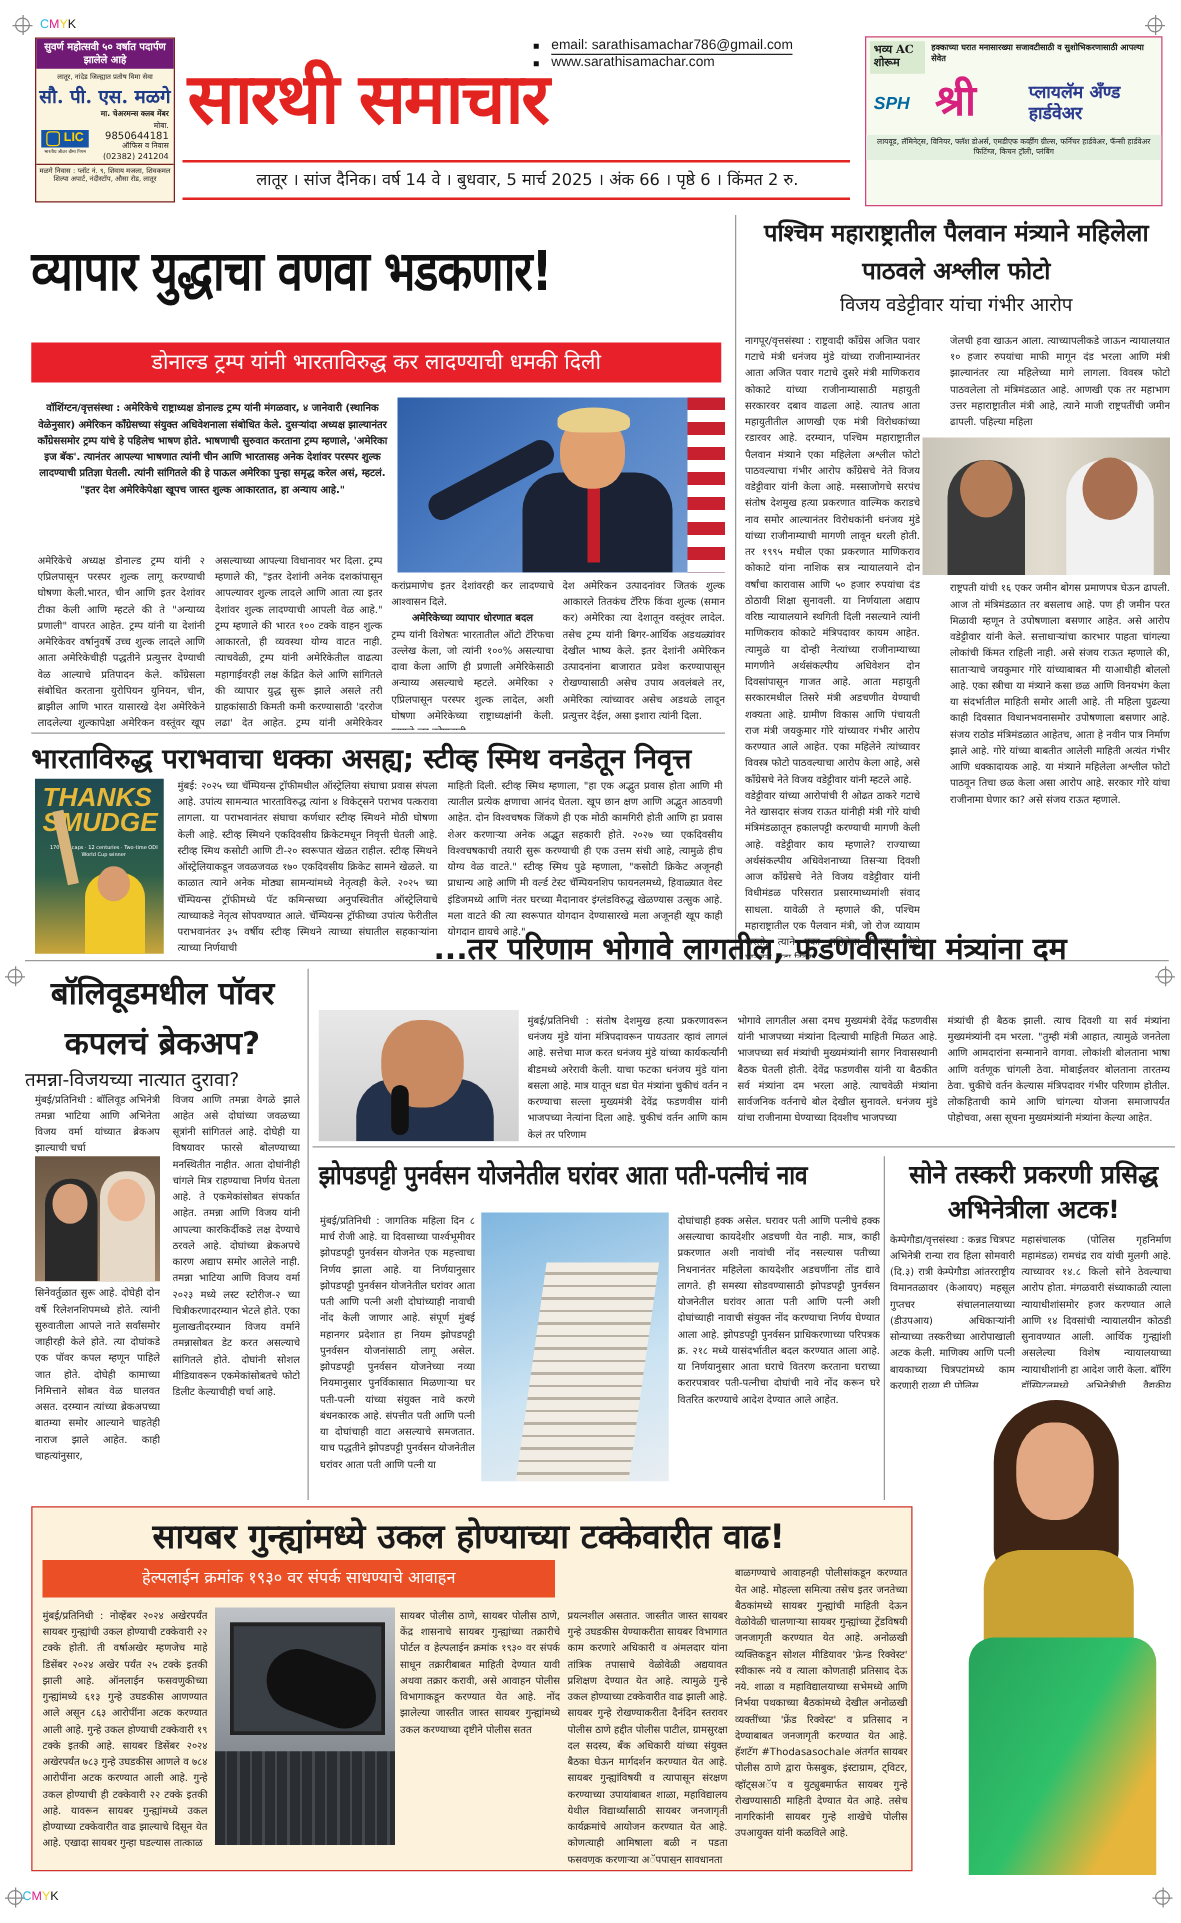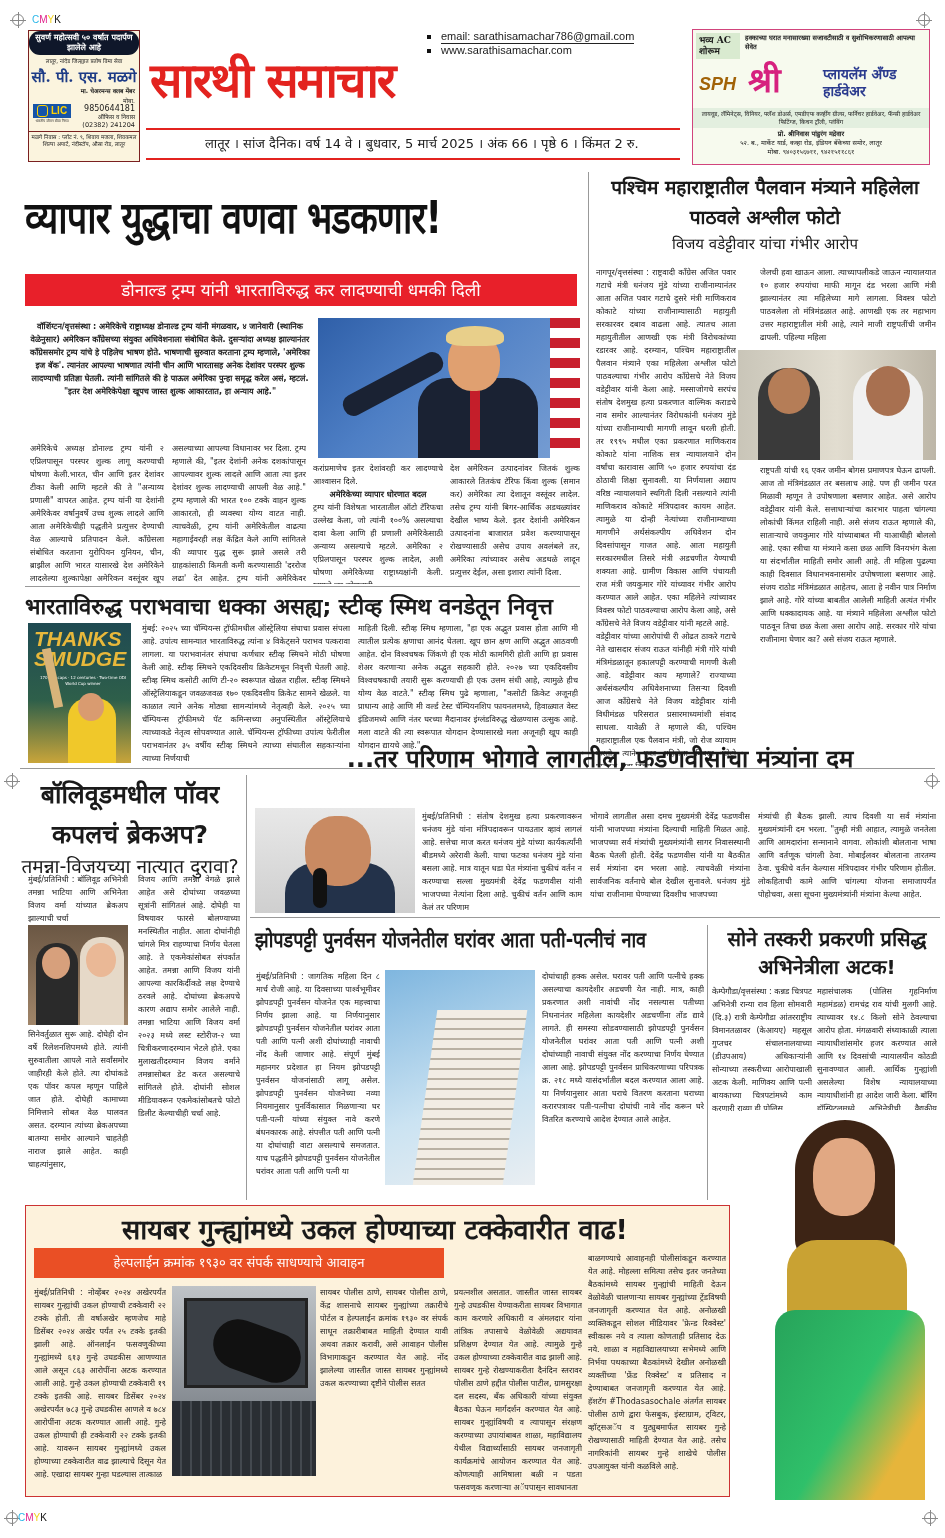--- a/index.html
+++ b/index.html
@@ -7,44 +7,44 @@
   body { font-family: "DejaVu Sans", "Liberation Sans", sans-serif; color: #1a1a1a; position: relative; }
   .abs { position: absolute; }
   .cmyk { font-family: "Liberation Sans", sans-serif; font-size: 10px; }
   .cmyk .c { color: #29b6e8; } .cmyk .m { color: #e0218a; } .cmyk .y { color: #f2d21c; } .cmyk .k { color: #111; }
   .crosshair { width: 12px; height: 12px; border: 1px solid #888; border-radius: 50%; position: absolute; }
   .crosshair::before { content: ""; position: absolute; left: 5px; top: -3px; width: 1px; height: 16px; background: #888; }
   .crosshair::after { content: ""; position: absolute; top: 5px; left: -3px; height: 1px; width: 16px; background: #888; }
 
   
   .ad-left { left: 28px; top: 30px; width: 112px; height: 132px; border: 1px solid #7a2020; background: #fbf4de; font-size: 6px; text-align: center; }
-  .ad-left .banner { background: #0f172a; color: #fff; font-weight: bold; font-size: 8px; padding: 2px 0; line-height: 10px; border-radius: 11px; }
+  .ad-left .banner { background: #701a75; color: #fff; font-weight: bold; font-size: 8px; padding: 2px 0; line-height: 10px; }
   .ad-left .sub { font-size: 5.5px; margin-top: 2px; }
   .ad-left .name { color: #1d3b86; font-weight: bold; font-size: 15px; margin: 1px 0; font-family: "DejaVu Serif", serif; }
   .ad-left .role { font-size: 6px; font-weight: bold; text-align: right; padding-right: 4px; }
   .ad-left .lic-row { display: flex; align-items: center; justify-content: space-between; padding: 2px 4px; }
   .lic-logo { background: #1654a8; color: #ffd200; font-weight: bold; font-size: 10px; padding: 1px 4px; font-family: "Liberation Sans", sans-serif; display: flex; gap: 3px; align-items: center; }
   .lic-logo .emb { width: 11px; height: 12px; border: 1px solid #ffd200; border-radius: 3px; }
   .ad-left .contact { font-size: 6px; text-align: right; line-height: 8px; }
   .ad-left .addr { font-size: 5.5px; border-top: 1px solid #7a2020; padding-top: 2px; line-height: 7px; }
 
   
-  .masthead-title { left: 150px; top: 38px; font-size: 48px; font-weight: bold; color: #e3231f; letter-spacing: -2px; font-family: "DejaVu Sans", sans-serif; line-height: 84px; white-space: nowrap; }
+  .masthead-title { left: 150px; top: 38px; font-size: 56px; font-weight: bold; color: #e3231f; letter-spacing: -2px; font-family: "DejaVu Sans", sans-serif; line-height: 84px; white-space: nowrap; }
   .contact-lines { left: 427px; top: 30px; font-size: 11px; font-family: "Liberation Sans", sans-serif; }
   .contact-lines div { display: flex; align-items: center; gap: 10px; line-height: 13px; }
   .contact-lines .bullet { width: 4px; height: 4px; background: #111; }
   .contact-lines .email { border-bottom: 1px solid #222; }
   .rule-red { position: absolute; height: 2px; background: #e3231f; }
   .dateline { left: 205px; top: 134px; font-size: 13px; white-space: nowrap; }
 
   
   .ad-right { left: 692px; top: 29px; width: 238px; height: 136px; border: 1px solid #d1447c; background: #f7faee; font-size: 6px; }
   .ad-right .tag { position: absolute; left: 3px; top: 3px; background: #d9ead0; font-weight: bold; font-size: 9px; padding: 2px 3px; line-height: 11px; font-family: "DejaVu Serif", serif; width: 44px; }
   .ad-right .tagline { position: absolute; left: 52px; top: 4px; width: 180px; font-size: 6.5px; text-align: left; line-height: 9px; font-weight: bold; }
-  .ad-right .sph { position: absolute; left: 6px; top: 44px; color: #a16207; font-weight: bold; font-style: italic; font-size: 18px; font-family: "Liberation Sans", sans-serif; }
+  .ad-right .sph { position: absolute; left: 6px; top: 44px; color: #0369a1; font-weight: bold; font-style: italic; font-size: 14px; font-family: "Liberation Sans", sans-serif; }
   .ad-right .shri { position: absolute; left: 55px; top: 26px; color: #d6217e; font-weight: bold; font-size: 34px; }
   .ad-right .brand { position: absolute; left: 110px; top: 36px; color: #2a3a8e; font-size: 14px; line-height: 17px; font-weight: bold; margin-left: 20px; }
   .ad-right .products { position: absolute; left: 0; top: 78px; width: 100%; background: #e3efdf; font-size: 6px; text-align: center; line-height: 8px; padding: 2px 0; }
   .ad-right .prop { position: absolute; left: 0; top: 100px; width: 100%; text-align: center; font-size: 6.5px; line-height: 9px; }
 
   
   .lead-headline { left: 25px; top: 188px; font-size: 44px; font-weight: bold; letter-spacing: -1px; white-space: nowrap; line-height: 60px; font-family: "DejaVu Sans", sans-serif; transform: scaleX(0.82); transform-origin: left; color: #111; }
   .lead-sub { left: 25px; top: 274px; width: 552px; height: 32px; background: #e8202a; color: #fff; font-size: 17px; text-align: center; line-height: 32px; }
   .body-text { font-size: 8px; line-height: 13px; text-align: justify; color: #222; }
   .lead-intro { left: 30px; top: 320px; width: 280px; text-align: center; font-weight: bold; }
@@ -74,21 +74,21 @@
   .wm-headline { left: 595px; top: 172px; width: 340px; font-size: 19px; font-weight: bold; text-align: center; line-height: 30px; }
   .wm-sub { left: 595px; top: 233px; width: 340px; font-size: 15px; text-align: center; }
   .pol-photo { left: 738px; top: 350px; width: 198px; height: 110px; background: linear-gradient(90deg,#c9c5b8,#e2ddd0 50%,#bdb6a7); }
   .pol-photo .p1 { position: absolute; left: 20px; top: 18px; width: 62px; height: 92px; background: #3a3a3a; border-radius: 30px 30px 0 0; }
   .pol-photo .f1 { position: absolute; left: 30px; top: 18px; width: 42px; height: 46px; background: #b57d57; border-radius: 50%; }
   .pol-photo .p2 { position: absolute; left: 115px; top: 18px; width: 70px; height: 92px; background: #f1f1f1; border-radius: 30px 30px 0 0; }
   .pol-photo .f2 { position: absolute; left: 128px; top: 16px; width: 44px; height: 50px; background: #a87050; border-radius: 50%; }
 
   
   .bolly-headline { left: 20px; top: 775px; width: 220px; font-size: 25px; font-weight: bold; text-align: center; line-height: 40px; }
-  .bolly-sub { left: 20px; top: 853px; width: 220px; font-size: 19px; text-align: center; }
+  .bolly-sub { left: 20px; top: 853px; width: 220px; font-size: 15px; text-align: left; }
   .bolly-photo { left: 28px; top: 925px; width: 100px; height: 100px; background: linear-gradient(#6b5744,#a08569); }
   .bolly-photo .a { position: absolute; left: 8px; top: 18px; width: 42px; height: 82px; background: #2a2a2a; border-radius: 20px 20px 0 0; }
   .bolly-photo .af { position: absolute; left: 14px; top: 22px; width: 28px; height: 32px; background: #d7a07c; border-radius: 50%; }
   .bolly-photo .b { position: absolute; left: 52px; top: 12px; width: 44px; height: 88px; background: #e6d9c8; border-radius: 20px 20px 0 0; }
   .bolly-photo .bf { position: absolute; left: 58px; top: 18px; width: 30px; height: 34px; background: #eab896; border-radius: 50%; }
 
   
   .fad-headline { left: 260px; top: 741px; width: 680px; font-size: 24px; font-weight: bold; text-align: center; white-space: nowrap; }
   .fad-photo { left: 255px; top: 808px; width: 160px; height: 105px; background: linear-gradient(#e8e8e8,#cfcfcf); }
   .fad-photo .body { position: absolute; left: 30px; top: 55px; width: 110px; height: 50px; background: #23324a; border-radius: 30px 30px 0 0; }
@@ -171,25 +171,20 @@
 <div class="abs dateline">लातूर । सांज दैनिक। वर्ष 14 वे । बुधवार, 5 मार्च 2025 । अंक 66 । पृष्ठे 6 । किंमत 2 रु.</div>
 <div class="rule-red" style="left:146px;top:158px;width:534px"></div>
 
 <div class="abs ad-right">
   <div class="tag">भव्य AC शोरूम</div>
   <div class="tagline">हक्काच्या घरात मनासारख्या सजावटीसाठी व सुशोभिकरणासाठी आपल्या सेवेत</div>
   <div class="sph">SPH</div>
   <div class="shri">श्री</div>
   <div class="brand" style="width:120px">प्लायलॅम अँण्ड हार्डवेअर</div>
   <div class="products">लायवूड, लॅमिनेट्स, विनियर, फ्लॅश डोअर्स, एमडीएफ कर्व्हींग ग्रील्स, फर्निचर हार्डवेअर, फॅन्सी हार्डवेअर फिटिंग्ज, किचन ट्रॉली, प्लंबिंग</div>
-  <div class="prop">
-    <div style="font-weight:bold">प्रो. श्रीनिवास पांडुरंग मद्रेवार</div>
-    <div>५२. ब., मार्केट यार्ड, कव्हा रोड, इंडियन बँकेच्या समोर, लातूर</div>
-    <div>मोबा. ९४०३१५६७११, ९४२१५११८६१</div>
-  </div>
 </div>
 
 <div class="abs lead-headline">व्यापार युद्धाचा वणवा भडकणार!</div>
 <div class="abs lead-sub">डोनाल्ड ट्रम्प यांनी भारताविरुद्ध कर लादण्याची धमकी दिली</div>
 <div class="abs body-text lead-intro">वॉशिंग्टन/वृत्तसंस्था : अमेरिकेचे राष्ट्राध्यक्ष डोनाल्ड ट्रम्प यांनी मंगळवार, ४ जानेवारी (स्थानिक वेळेनुसार) अमेरिकन काँग्रेसच्या संयुक्त अधिवेशनाला संबोधित केले. दुसऱ्यांदा अध्यक्ष झाल्यानंतर काँग्रेससमोर ट्रम्प यांचे हे पहिलेच भाषण होते. भाषणाची सुरुवात करताना ट्रम्प म्हणाले, 'अमेरिका इज बॅक'. त्यानंतर आपल्या भाषणात त्यांनी चीन आणि भारतासह अनेक देशांवर परस्पर शुल्क लादण्याची प्रतिज्ञा घेतली. त्यांनी सांगितले की हे पाऊल अमेरिका पुन्हा समृद्ध करेल असं, म्हटलं. "इतर देश अमेरिकेपेक्षा खूपच जास्त शुल्क आकारतात, हा अन्याय आहे."</div>
 <div class="photo trump-photo">
   <div class="arm"></div>
   <div class="suit"></div>
   <div class="tie"></div>
   <div class="face"></div>

